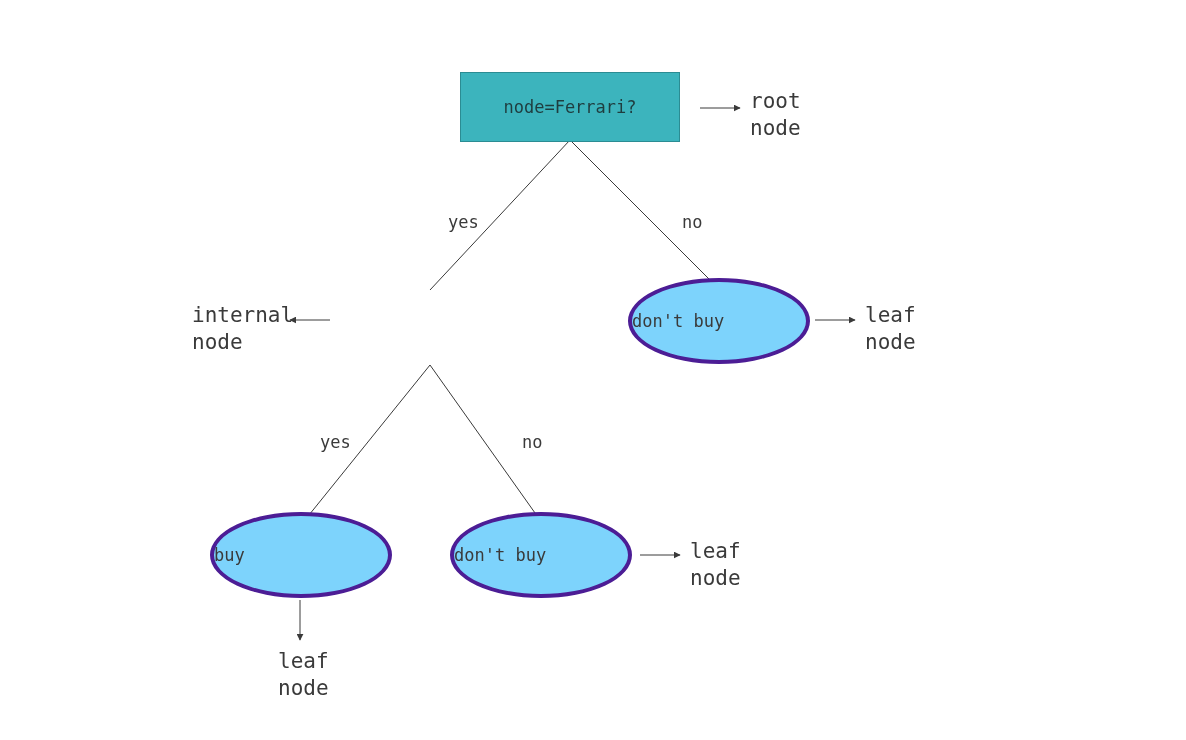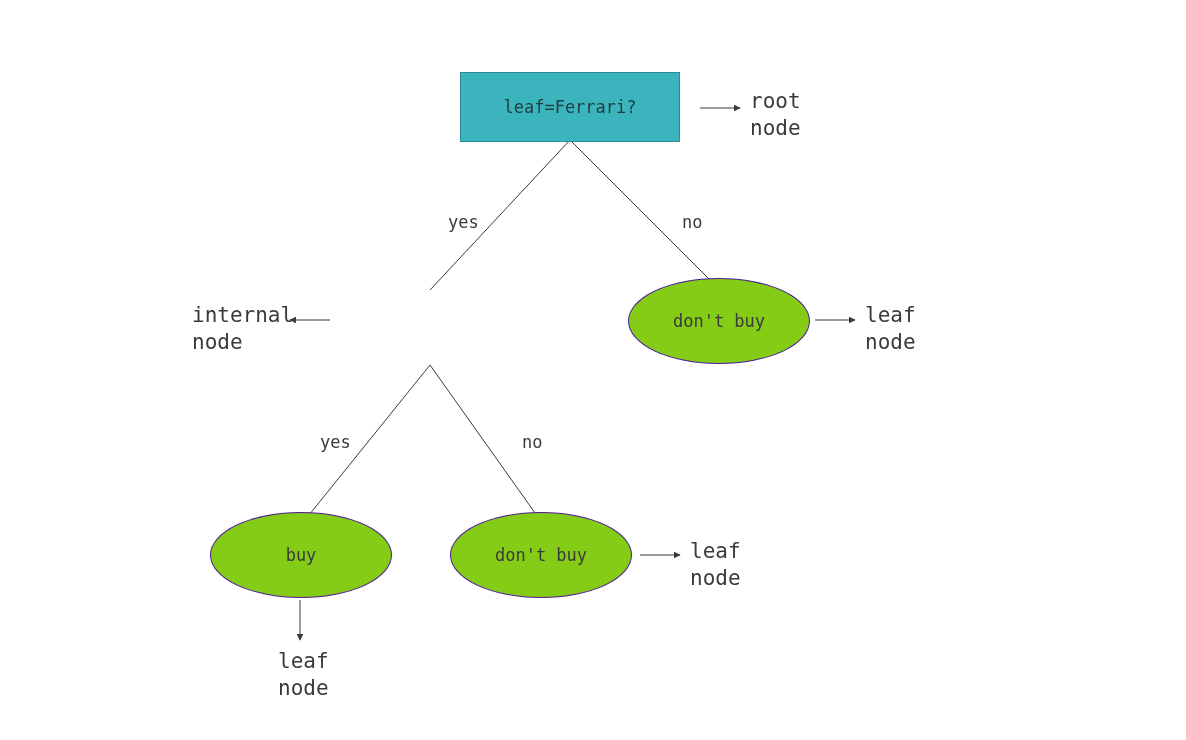--- a/index.html
+++ b/index.html
@@ -30,23 +30,23 @@
     background: #3cb4bd;
     border: 1px solid #2b8c93;
     color: #1f3d3f;
     box-sizing: border-box;
     font-size: 17px;
   }
   .node-ellipse {
     position: absolute;
     display: flex;
     align-items: center;
-    justify-content: center;
-    background: #84cc16;
-    border: 1px solid #4c1d95;
+    justify-content: flex-start;
+    background: #7dd3fc;
+    border: 4px solid #4c1d95;
     border-radius: 50%;
     color: #3a3a3a;
     box-sizing: border-box;
     font-size: 17px;
   }
   .edge-label {
     position: absolute;
     font-size: 17px;
     color: #3a3a3a;
   }
@@ -75,21 +75,21 @@
     <line x1="430" y1="365" x2="540" y2="520" stroke="#3a3a3a" stroke-width="1"></line>
 
     <line x1="700" y1="108" x2="740" y2="108" stroke="#3a3a3a" stroke-width="1" marker-end="url(#arrow)"></line>
     <line x1="330" y1="320" x2="290" y2="320" stroke="#3a3a3a" stroke-width="1" marker-end="url(#arrow)"></line>
     <line x1="815" y1="320" x2="855" y2="320" stroke="#3a3a3a" stroke-width="1" marker-end="url(#arrow)"></line>
     <line x1="640" y1="555" x2="680" y2="555" stroke="#3a3a3a" stroke-width="1" marker-end="url(#arrow)"></line>
     <line x1="300" y1="600" x2="300" y2="640" stroke="#3a3a3a" stroke-width="1" marker-end="url(#arrow)"></line>
   </svg>
 
   <div class="node-rect" style="left:460px; top:72px; width:220px; height:70px;">
-    <span>leaf=Ferrari?</span>
+    <span>node=Ferrari?</span>
   </div>
   <div class="annot" style="left:750px; top:88px; white-space:pre;">root
 node</div>
 
   <div class="edge-label" style="left:448px; top:212px;">yes</div>
   <div class="edge-label" style="left:682px; top:212px;">no</div>
 
   <div class="annot" style="left:192px; top:302px; white-space:pre; ">internal
 node</div>
 

